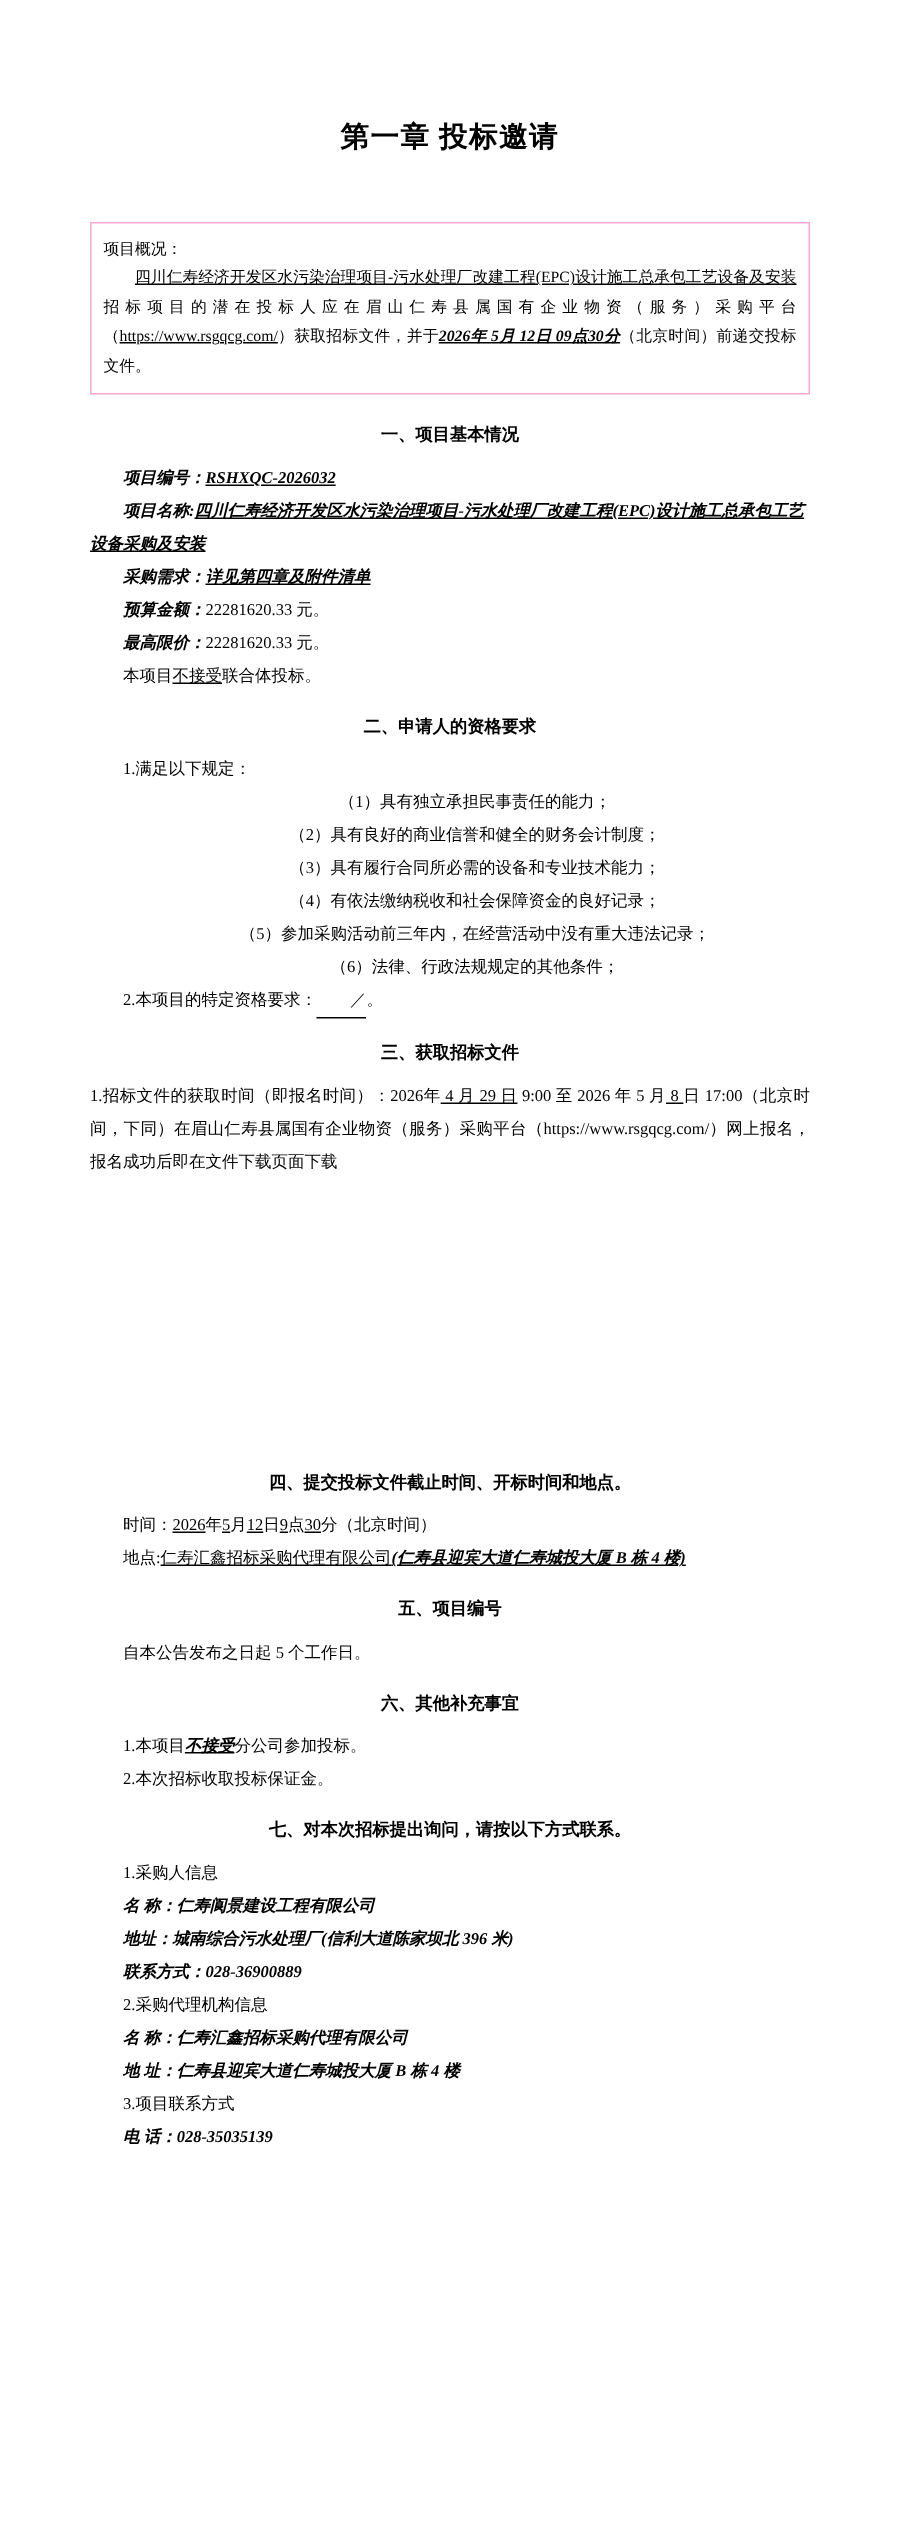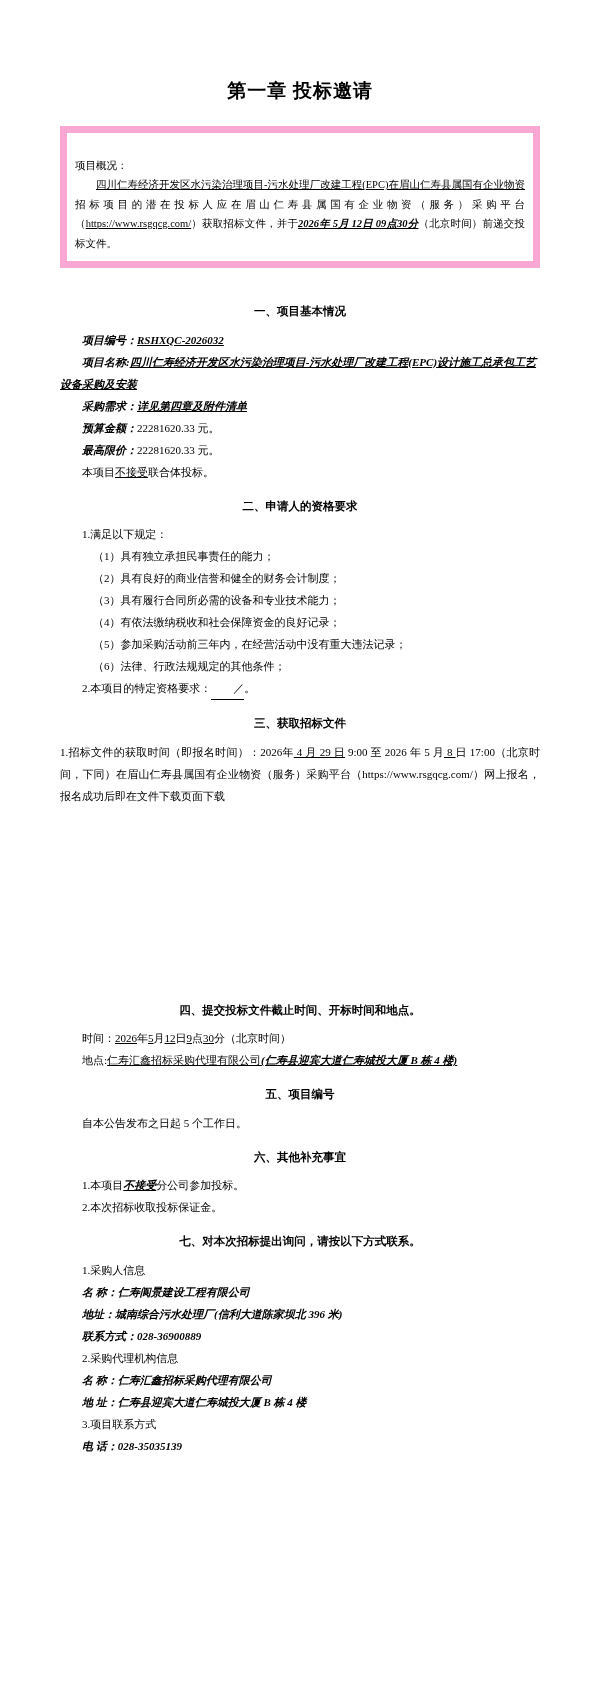--- a/index.html
+++ b/index.html
@@ -20,29 +20,29 @@
     box-sizing: border-box;
     padding: 0 60px;
     position: relative;
   }
   .doc-title {
     text-align: center;
     font-size: 19px;
     font-weight: bold;
     letter-spacing: 1px;
     margin-top: 78px;
-    margin-bottom: 22px;
+    margin-bottom: 44px;
     font-family: "Liberation Serif", "DejaVu Serif", serif;
   }
   .overview-box {
-    border: 7px solid #f9a8d4;
-    padding: 23px 8px 8px 8px;
+    border: 1px solid #f9a8d4;
+    padding: 8px 8px 8px 8px;
     font-size: 10.5px;
     line-height: 1.85;
-    margin-bottom: 34px;
+    margin-bottom: 18px;
   }
   .overview-box .ob-label {
     display: block;
   }
   .overview-box .ob-body {
     display: block;
     text-indent: 21px;
     text-align: justify;
   }
   .u { text-decoration: underline; }
@@ -62,20 +62,21 @@
   .l1.b { font-weight: bold; }
   .l0 {
     font-size: 11px;
     line-height: 2.0;
     text-align: justify;
   }
   .l2 {
     font-size: 11px;
     line-height: 2.0;
     text-indent: 33px;
+    text-align: center;
   }
   .para {
     font-size: 11px;
     line-height: 2.0;
     text-align: justify;
     text-indent: 0;
   }
   .gapblock {
     height: 180px;
   }
@@ -89,21 +90,21 @@
 </head>
 <body>
 
 <div class="page">
 
   <div class="doc-title">第一章   投标邀请</div>
 
   <div class="overview-box">
     <span class="ob-label">项目概况：</span>
     <span class="ob-body">
-      <span class="u">四川仁寿经济开发区水污染治理项目-污水处理厂改建工程(EPC)在眉山仁寿县属国有企业物资</span><span>招标项目的潜在投标人应在眉山仁寿县属国有企业物资（服务）采购平台（</span><span class="u">https://www.rsgqcg.com/</span><span>）获取招标文件，并于</span><span class="u b">2026年 5月 12日 09点30分</span><span>（北京时间）前递交投标文件。</span>
+      <span class="u">四川仁寿经济开发区水污染治理项目-污水处理厂改建工程(EPC)设计施工总承包工艺设备及安装</span><span>招标项目的潜在投标人应在眉山仁寿县属国有企业物资（服务）采购平台（</span><span class="u">https://www.rsgqcg.com/</span><span>）获取招标文件，并于</span><span class="u b">2026年 5月 12日 09点30分</span><span>（北京时间）前递交投标文件。</span>
     </span>
   </div>
 
   <div class="section-head">一、项目基本情况</div>
 
   <div class="l1 b">
     <span>项目编号：</span><span class="u">RSHXQC-2026032</span>
   </div>
 
   <div class="l1 b">

